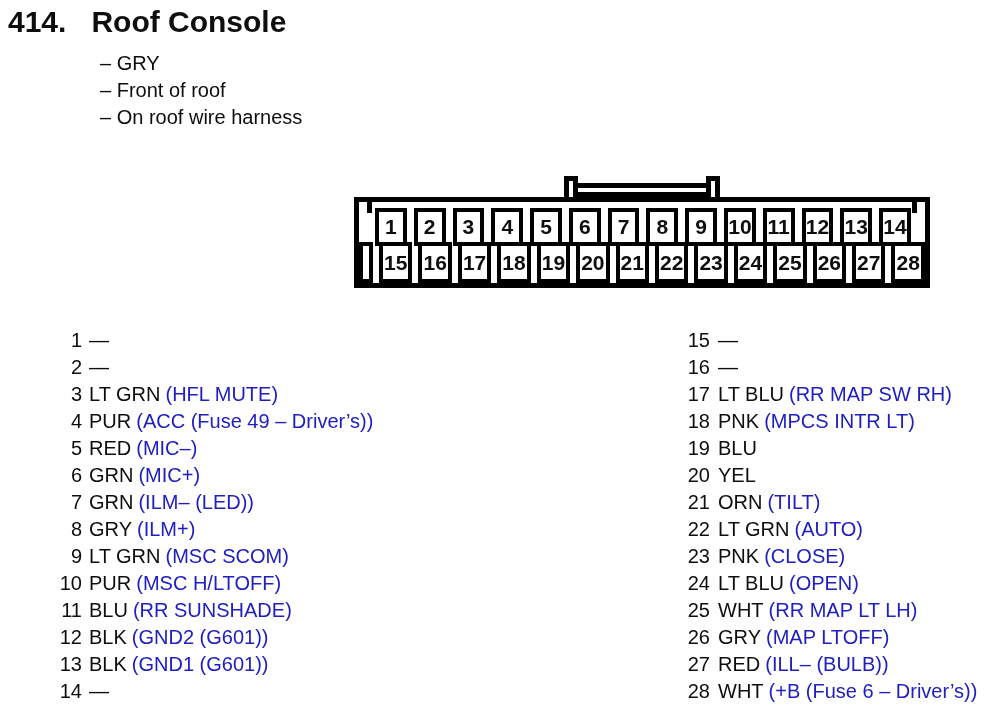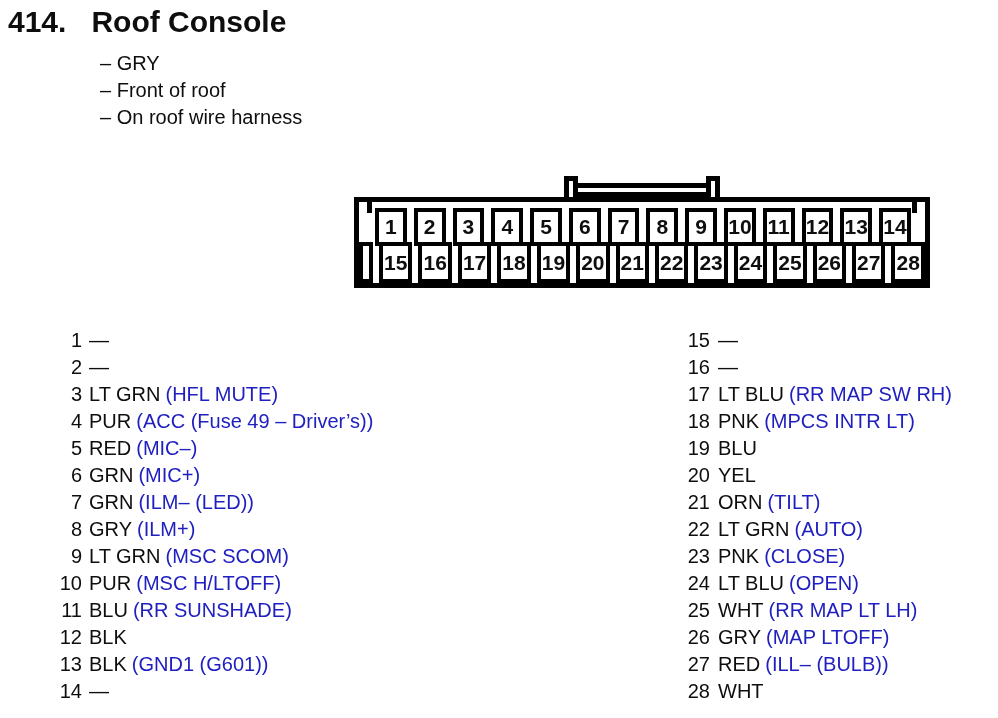--- a/index.html
+++ b/index.html
@@ -207,20 +207,21 @@
       <span class="func">(MSC H/LTOFF)</span>
     </div>
   <div class="pin-row">
       <span class="pin-num">11</span>
       <span class="wire">BLU</span>
       <span class="func">(RR SUNSHADE)</span>
     </div>
   <div class="pin-row">
       <span class="pin-num">12</span>
       <span class="wire">BLK</span>
+      <span class="func">(GND2 (G601))</span>
     </div>
   <div class="pin-row">
       <span class="pin-num">13</span>
       <span class="wire">BLK</span>
       <span class="func">(GND1 (G601))</span>
     </div>
   <div class="pin-row">
       <span class="pin-num">14</span>
       <span class="wire">—</span>
       <span class="func"></span>
@@ -287,14 +288,15 @@
       <span class="func">(MAP LTOFF)</span>
     </div>
   <div class="pin-row">
       <span class="pin-num">27</span>
       <span class="wire">RED</span>
       <span class="func">(ILL– (BULB))</span>
     </div>
   <div class="pin-row">
       <span class="pin-num">28</span>
       <span class="wire">WHT</span>
+      <span class="func">(+B (Fuse 6 – Driver’s))</span>
     </div>
 </div>
 
 </body></html>

